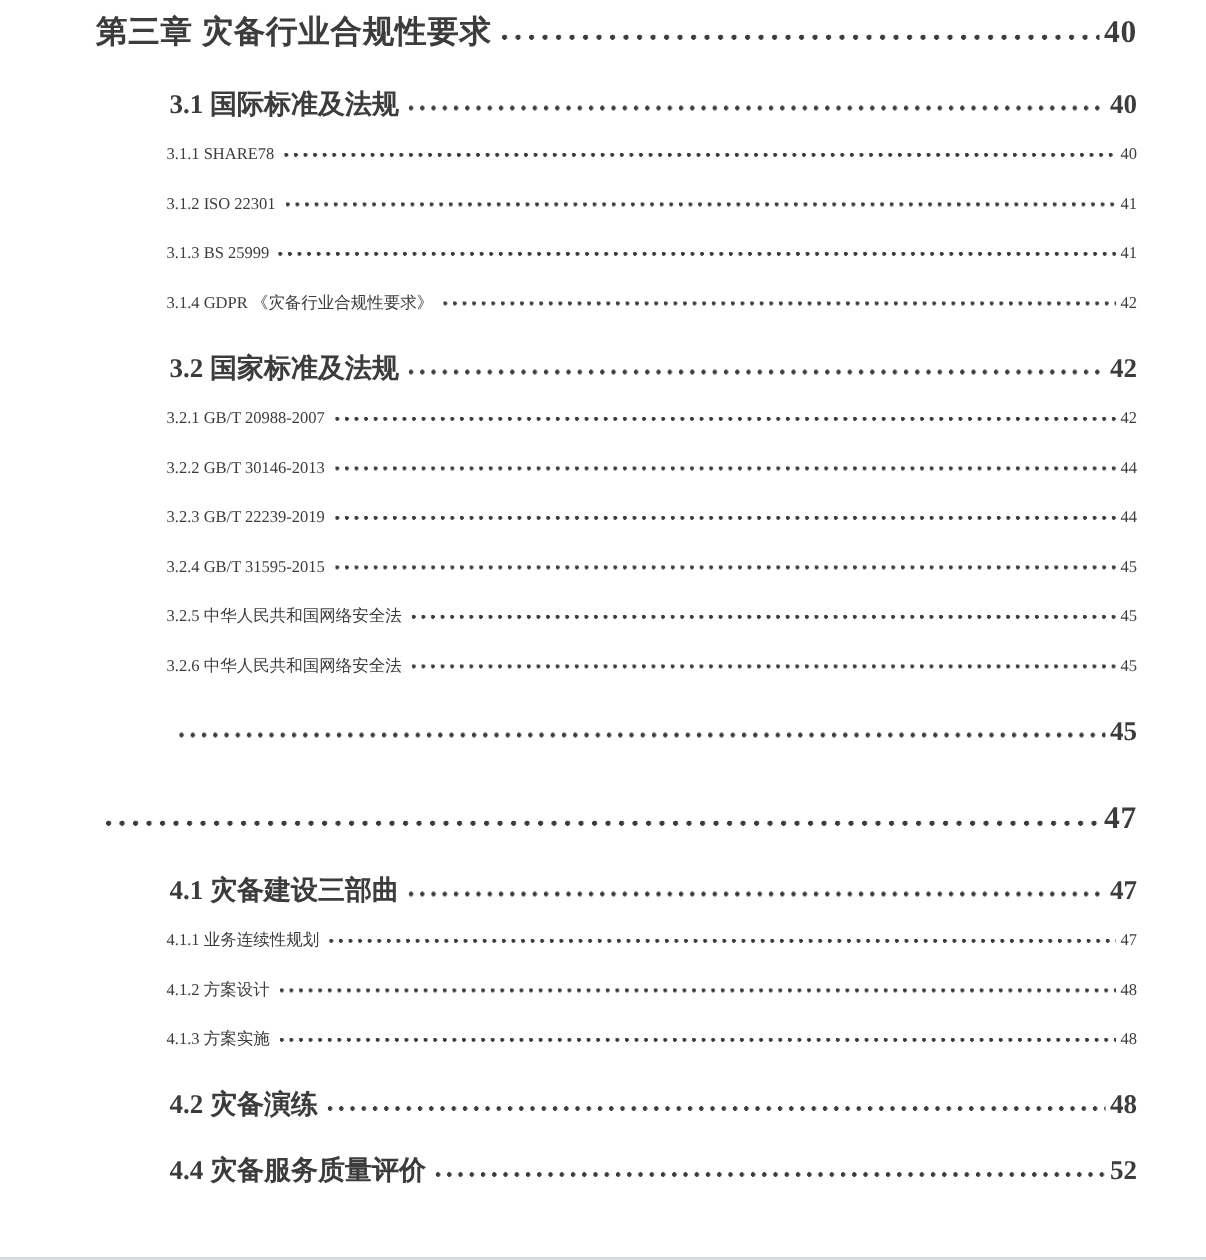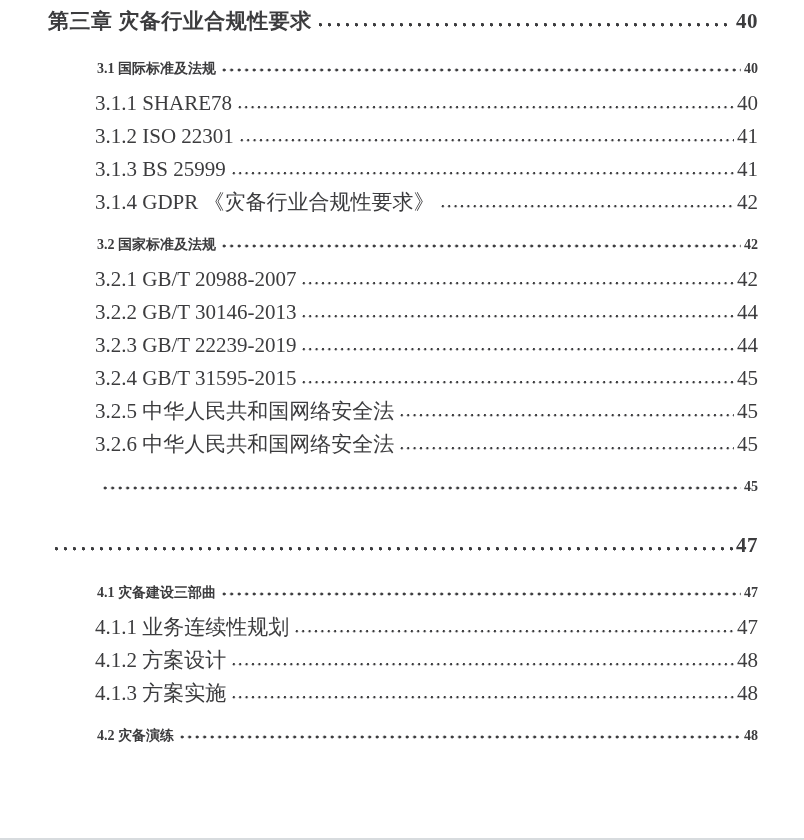--- a/index.html
+++ b/index.html
@@ -9,21 +9,21 @@
   }
   body {
     width: 804px;
     height: 840px;
     position: relative;
     overflow: hidden;
     font-family: "Liberation Serif", "DejaVu Serif", serif;
     color: #3c3c3e;
   }
   .toc {
-    padding: 4px 46px 0 0;
+    padding: 4px 46px 0 16px;
   }
   .row {
     display: flex;
     align-items: baseline;
   }
   .row .label {
     white-space: nowrap;
   }
   .row .page {
     white-space: nowrap;
@@ -36,29 +36,29 @@
     padding-left: 48px;
     margin-top: 28px;
     letter-spacing: 0.5px;
   }
   .toc .ch:first-child {
     margin-top: 0;
   }
   
   .sec {
     font-weight: bold;
-    font-size: 14px;
+    font-size: 18px;
     line-height: 26px;
     padding-left: 97px;
     margin-top: 18px;
   }
   
   .sub {
     font-weight: normal;
-    font-size: 21px;
+    font-size: 11px;
     line-height: 24px;
     padding-left: 95px;
     margin-top: 9px;
   }
   
   .dots {
     flex: 1 1 auto;
     min-width: 16px;
     height: 6px;
     margin: 0 3px 0 6px;
@@ -204,16 +204,21 @@
     <span class="page">48</span>
   </div>
 
   <div class="row sec">
     <span class="label">4.2 灾备演练</span>
     <span class="dots"></span>
     <span class="page">48</span>
   </div>
 
 
+  <div class="row sec">
+    <span class="label">4.4 灾备服务质量评价</span>
+    <span class="dots"></span>
+    <span class="page">52</span>
+  </div>
 
 </div>
 
 <div class="page-edge"></div>
 
 </body></html>

